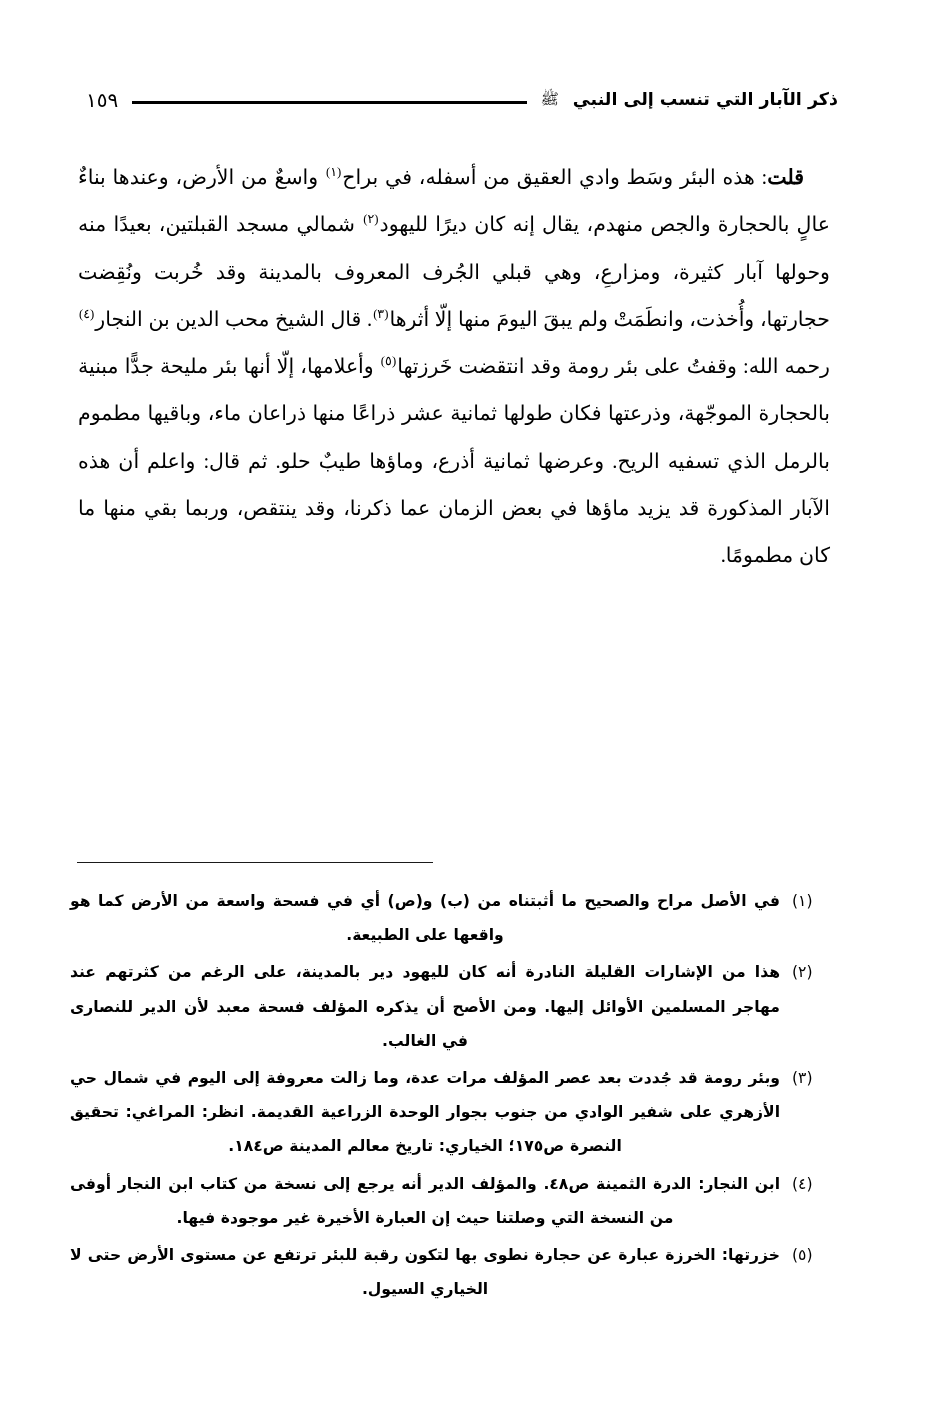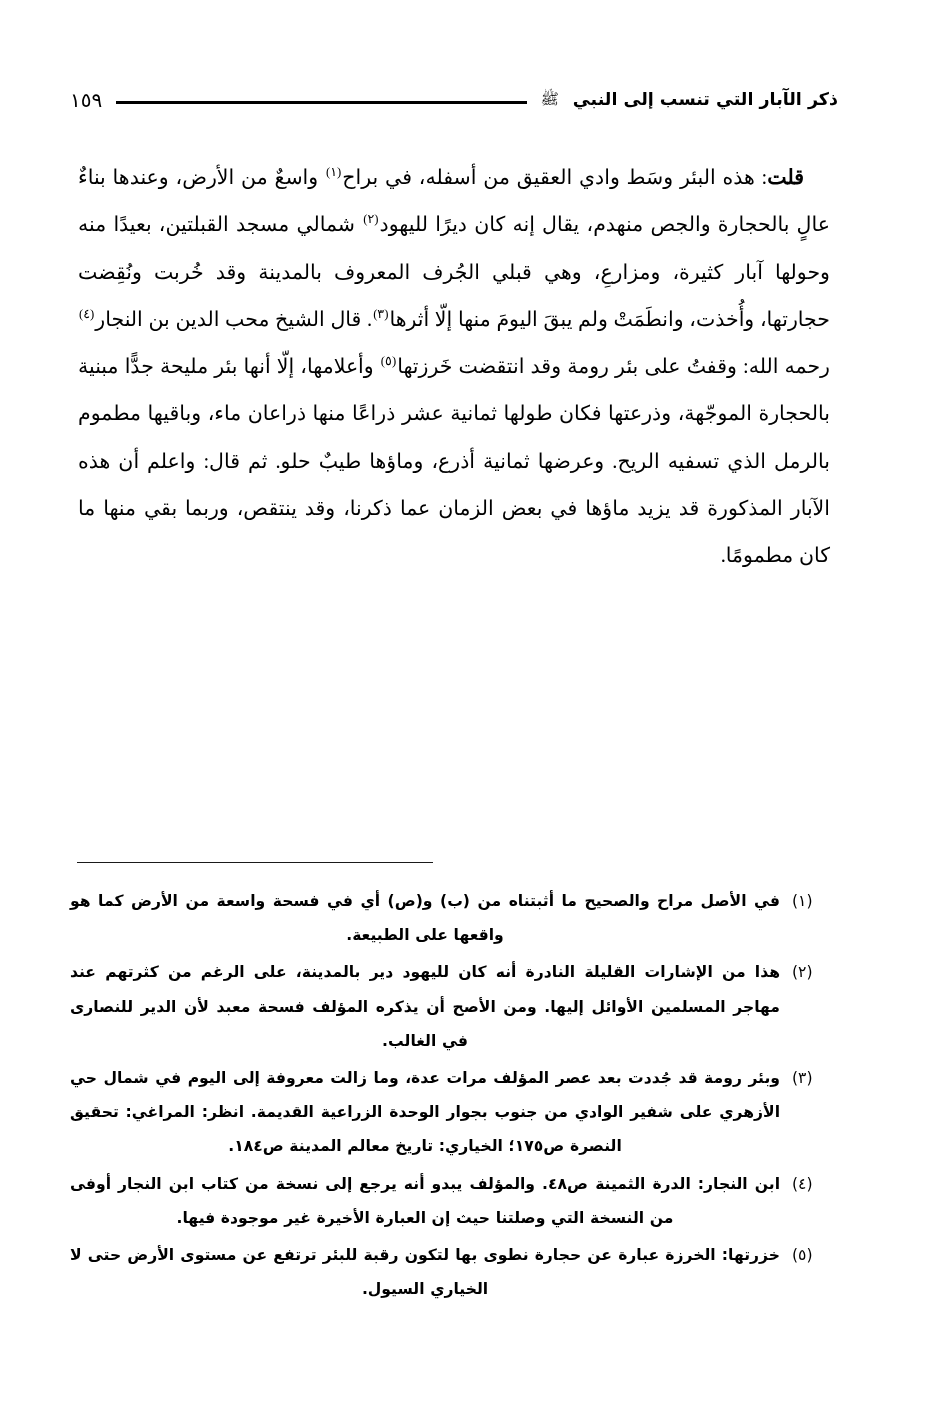--- a/index.html
+++ b/index.html
@@ -55,20 +55,21 @@
     min-width: 40px;
   }
 
   .head-folio {
     font-size: 20px;
     font-weight: 500;
     letter-spacing: 1px;
     white-space: nowrap;
     direction: ltr;
     unicode-bidi: bidi-override;
+    margin-left: 16px;
   }
 
   
   .body-text {
     position: absolute;
     top: 146px;
     right: 105px;
     width: 768px;
     font-size: 20.5px;
     line-height: 47.3px;
@@ -168,21 +169,21 @@
     <div class="fn-item">
       <span class="fn-marker">(٢)</span>
       <span class="fn-body">هذا من الإشارات القليلة النادرة أنه كان لليهود دير بالمدينة، على الرغم من كثرتهم عند مهاجر المسلمين الأوائل إليها. ومن الأصح أن يذكره المؤلف فسحة معبد لأن الدير للنصارى في الغالب.</span>
     </div>
     <div class="fn-item">
       <span class="fn-marker">(٣)</span>
       <span class="fn-body">وبئر رومة قد جُددت بعد عصر المؤلف مرات عدة، وما زالت معروفة إلى اليوم في شمال حي الأزهري على شفير الوادي من جنوب بجوار الوحدة الزراعية القديمة. انظر: المراغي: تحقيق النصرة ص١٧٥؛ الخياري: تاريخ معالم المدينة ص١٨٤.</span>
     </div>
     <div class="fn-item">
       <span class="fn-marker">(٤)</span>
-      <span class="fn-body">ابن النجار: الدرة الثمينة ص٤٨. والمؤلف يبدو أنه يرجع إلى نسخة من كتاب ابن النجار أوفى من النسخة التي وصلتنا حيث إن العبارة الأخيرة غير موجودة فيها.</span>
+      <span class="fn-body">ابن النجار: الدرة الثمينة ص٤٨. والمؤلف الدير أنه يرجع إلى نسخة من كتاب ابن النجار أوفى من النسخة التي وصلتنا حيث إن العبارة الأخيرة غير موجودة فيها.</span>
     </div>
     <div class="fn-item">
       <span class="fn-marker">(٥)</span>
       <span class="fn-body">خزرتها: الخرزة عبارة عن حجارة نطوى بها لتكون رقبة للبئر ترتفع عن مستوى الأرض حتى لا الخياري السيول.</span>
     </div>
   </div>
 
 </div>
 
 </body></html>

